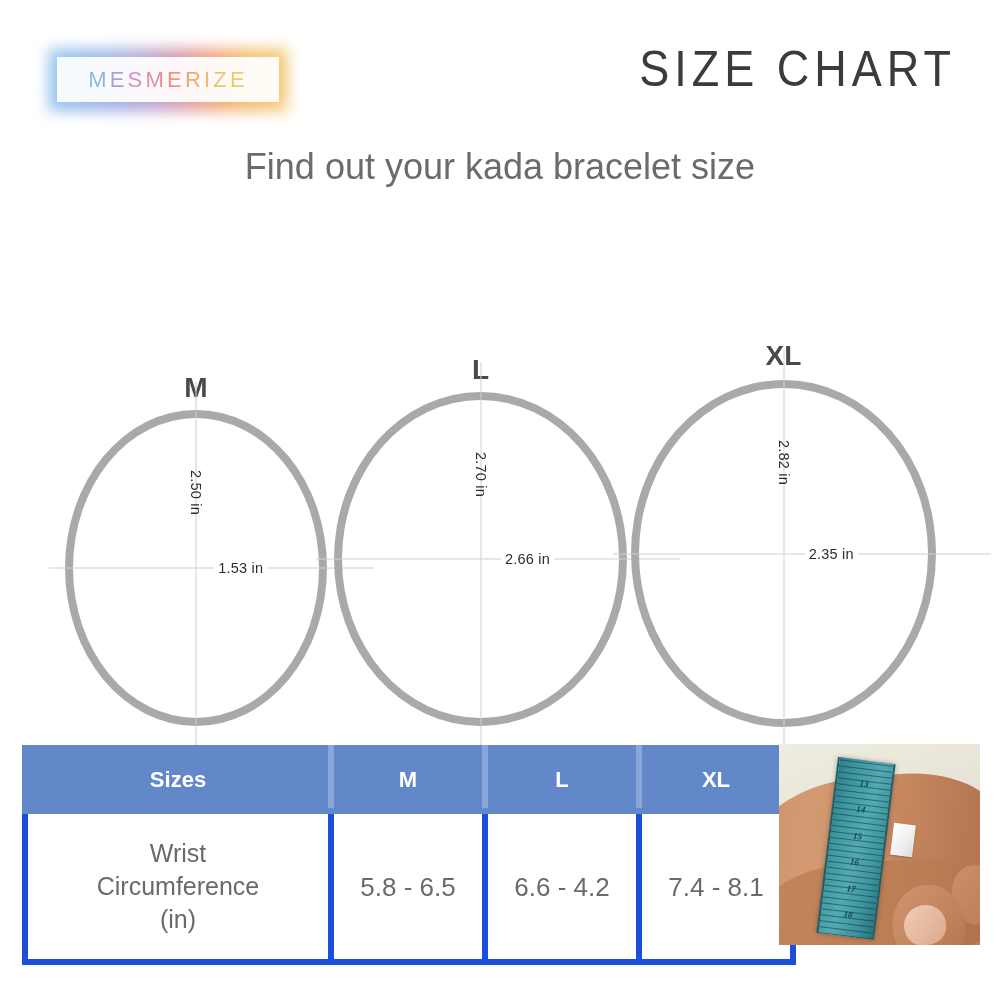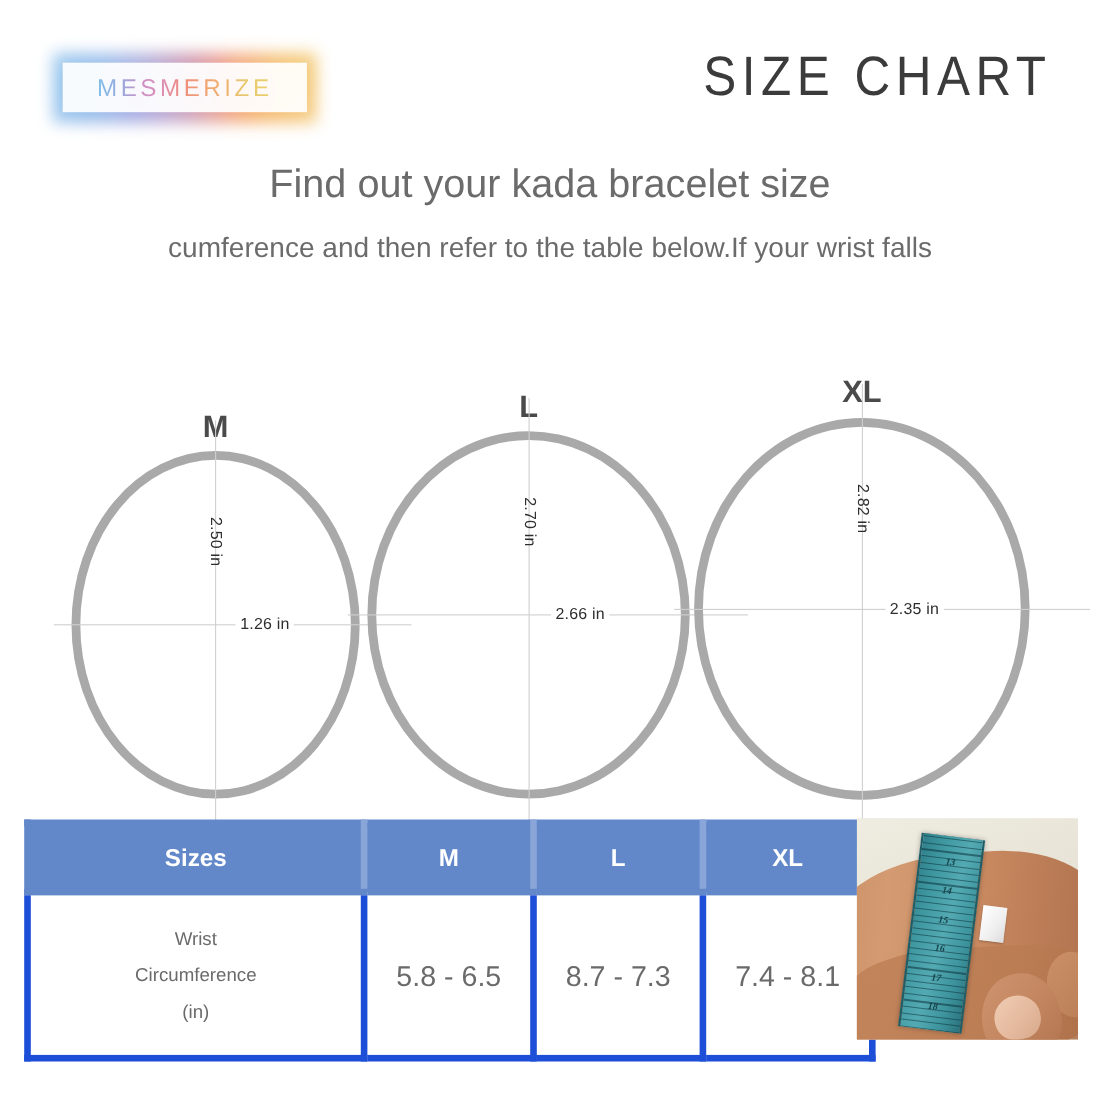--- a/index.html
+++ b/index.html
@@ -110,21 +110,21 @@
     border:6px solid #1d4ed8;text-align:center;vertical-align:middle;
   }
   .size-table thead th{
     background:#6288ca;color:#ffffff;font-size:22px;font-weight:700;
     height:55px;border-color:#6288ca;border-right-color:#8aa6d8;
   }
   .size-table thead th:last-child{border-right-color:#6288ca;}
   .size-table tbody td{
     height:143px;color:#6a6a6a;font-size:26px;font-weight:400;line-height:32px;
   }
-  .size-table tbody td.rowlabel{font-size:17px;line-height:33px;text-align:center;}
+  .size-table tbody td.rowlabel{font-size:25px;line-height:33px;text-align:center;}
   .col-label{width:298px;}
   .col-size{width:146px;}
 
   
   .photo{
     position:absolute;left:779px;top:744px;width:201px;height:201px;
     overflow:hidden;background:#e8e4d8;
   }
   .ph-bg{position:absolute;inset:0;background:linear-gradient(160deg,#efece1 0%,#e7e3d6 42%,#ddd8c9 100%);}
   .ph-arm{
@@ -185,32 +185,31 @@
     <div class="logo-glow"></div>
     <div class="logo-box">
       <div class="logo-text">MESMERIZE</div>
     </div>
   </div>
 
   <div class="size-chart-title">SIZE CHART</div>
 
   <div class="headline">Find out your kada bracelet size</div>
   <div class="intro">
-    <span>cumference and then refer to the table below.If your wrist falls</span>
   </div>
 
   <div class="ellipse-zone">
 
     <div class="ring" style="left:65px;top:65px;width:262px;height:316px;">
       <div class="size-letter" style="top:-38px;">M</div>
       <div class="ell"></div>
       <div class="vline" style="height:118%;top:-9%;"></div>
       <div class="hline" style="width:124%;left:-6%;"></div>
       <div class="v-dim" style="top:60px;">2.50 in</div>
-      <div class="h-dim" style="left:57%;">1.26 in</div>
+      <div class="h-dim" style="left:57%;">1.53 in</div>
     </div>
 
     <div class="ring" style="left:334px;top:47px;width:293px;height:334px;">
       <div class="size-letter" style="top:-38px;">L</div>
       <div class="ell"></div>
       <div class="vline" style="height:118%;top:-9%;"></div>
       <div class="hline" style="width:124%;left:-6%;"></div>
       <div class="v-dim" style="top:60px;">2.70 in</div>
       <div class="h-dim" style="left:57%;">2.66 in</div>
     </div>
@@ -236,21 +235,21 @@
       </tr>
     </thead>
     <tbody>
       <tr>
         <td class="rowlabel">
           <div>Wrist</div>
           <div>Circumference</div>
           <div>(in)</div>
         </td>
         <td>5.8 - 6.5</td>
-        <td>8.7 - 7.3</td>
+        <td>6.6 - 4.2</td>
         <td>7.4 - 8.1</td>
       </tr>
     </tbody>
   </table>
 
   <div class="photo">
     <div class="ph-bg"></div>
     <div class="ph-arm"></div>
     <div class="ph-arm2"></div>
     <div class="ph-tape">

